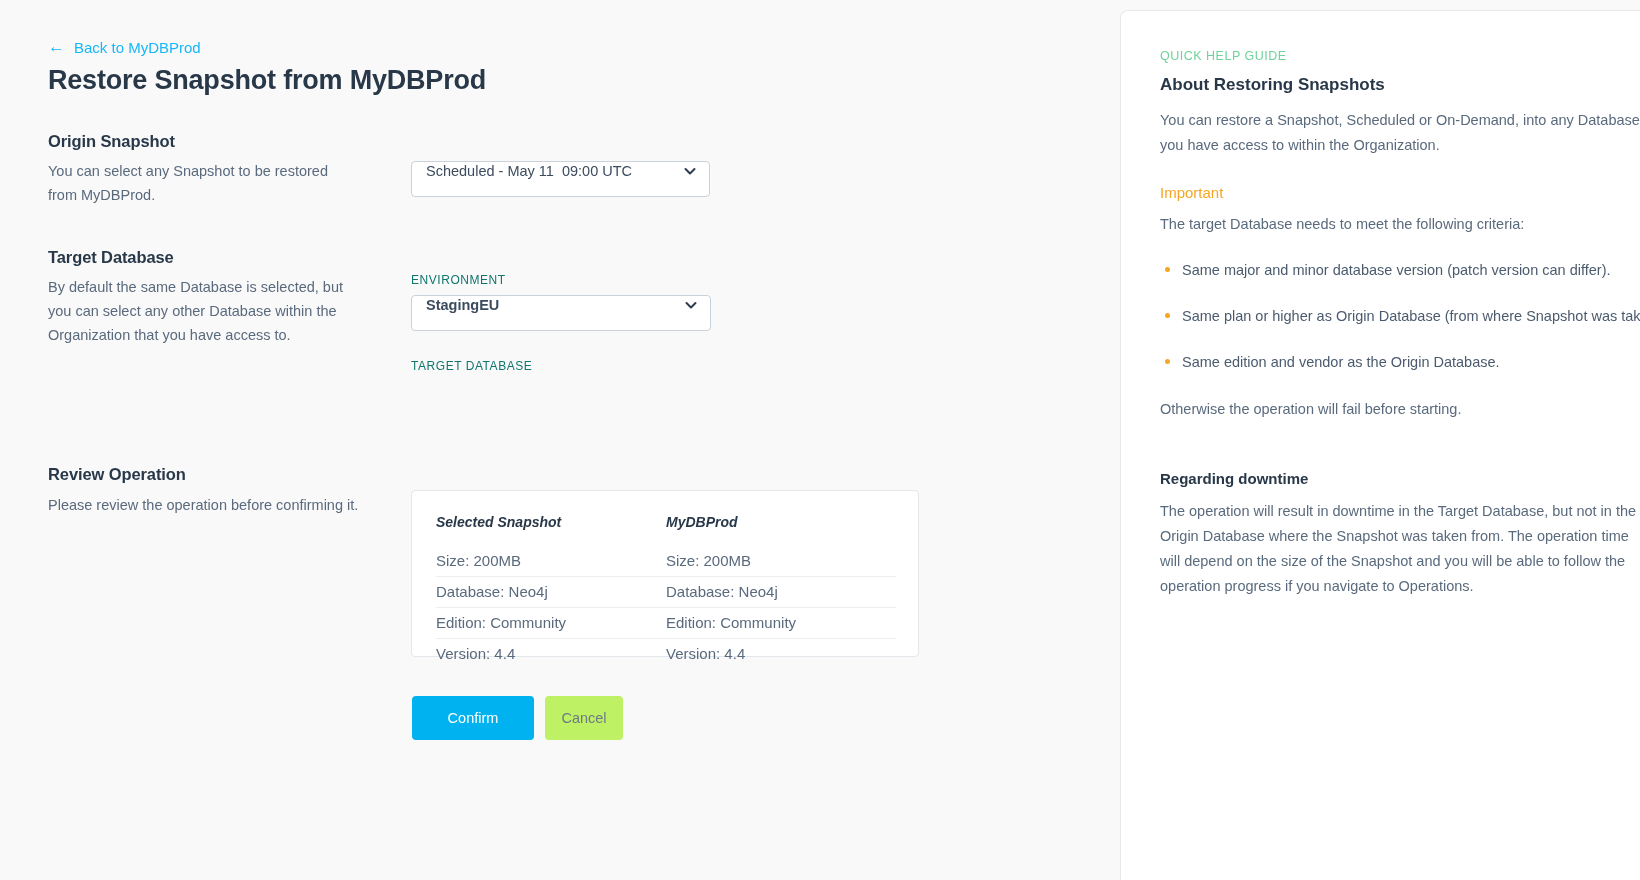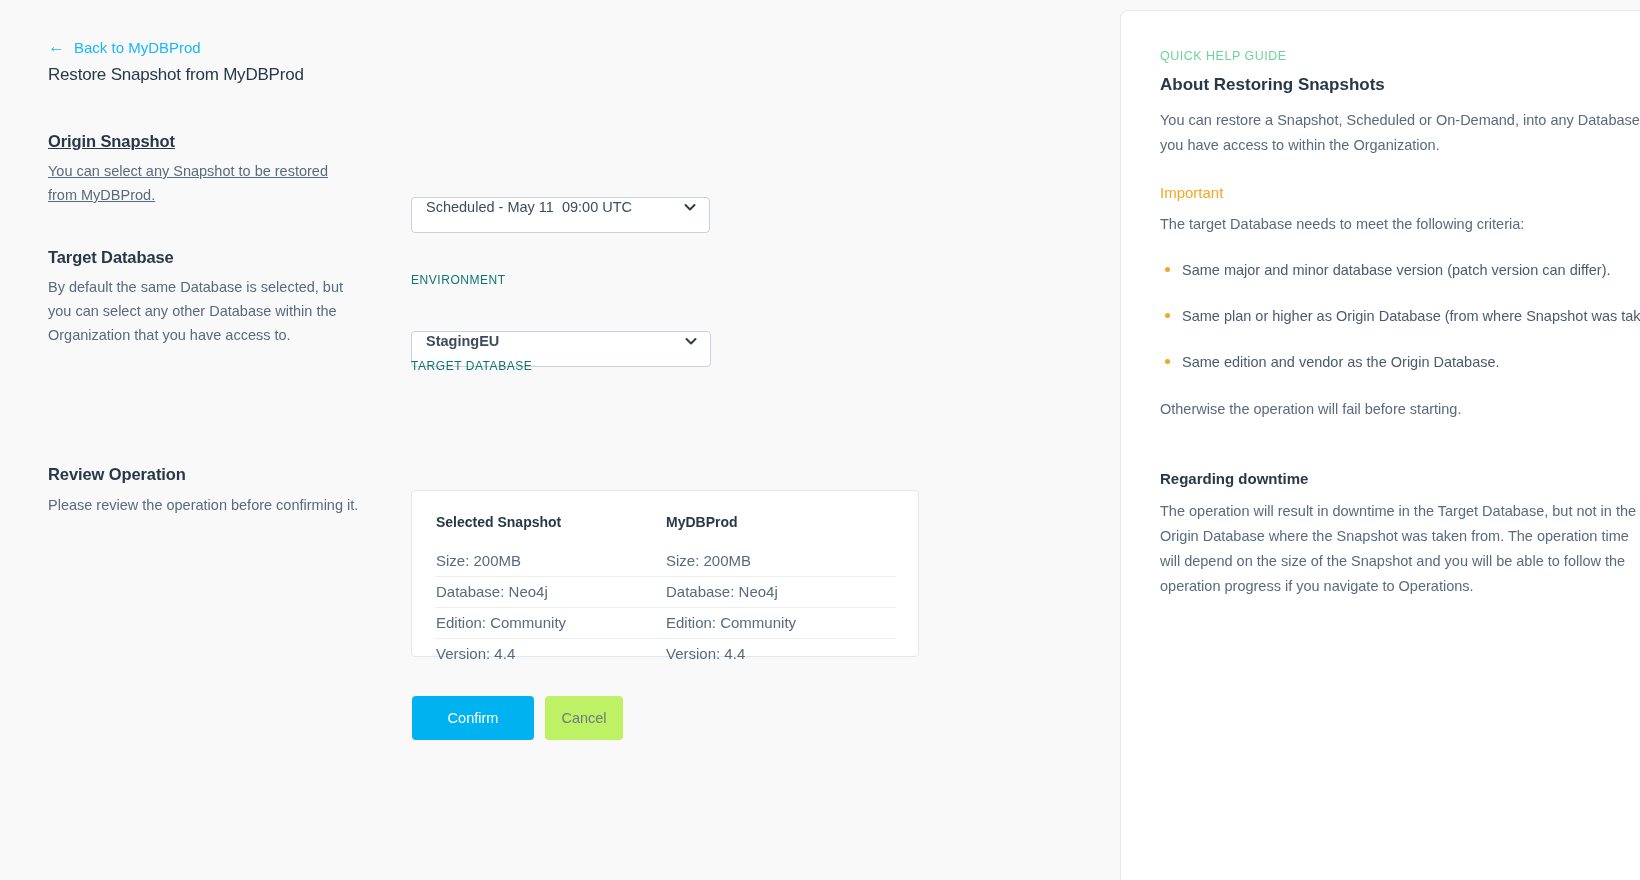--- a/index.html
+++ b/index.html
@@ -42,43 +42,43 @@
   #back-link .arrow-glyph {
     display: inline-block;
     font-size: 17px;
     line-height: 1;
     transform: translateY(-1px);
   }
 
   #page-title {
     position: absolute;
     left: 48px; top: 65px;
-    font-size: 17px;
-    font-weight: normal;
+    font-size: 27px;
+    font-weight: bold;
     letter-spacing: -0.2px;
     color: #283849;
   }
 
   .section-heading {
     position: absolute;
     font-size: 16.5px;
     font-weight: bold;
     color: #283849;
     letter-spacing: -0.1px;
   }
   .section-desc {
     position: absolute;
     font-size: 14.5px;
     line-height: 24px;
     color: #5a6a7d;
     width: 300px;
   }
 
-  #origin-heading   { left: 48px; top: 132px; text-decoration: underline; }
-  #origin-desc      { left: 48px; top: 159px; text-decoration: underline; }
+  #origin-heading   { left: 48px; top: 132px; }
+  #origin-desc      { left: 48px; top: 159px; }
   #target-heading   { left: 48px; top: 248px; }
   #target-desc      { left: 48px; top: 275px; width: 305px; }
   #review-heading   { left: 48px; top: 465px; }
   #review-desc      { left: 48px; top: 493px; width: 330px; }
 
   
   .field-label {
     position: absolute;
     font-size: 12px;
     letter-spacing: 0.55px;
@@ -92,21 +92,20 @@
     background: #ffffff;
     border: 1px solid #c9d2da;
     border-radius: 4px;
     display: flex;
     align-items: center;
     padding: 0 12px 16px 14px;
     cursor: pointer;
     font-size: 14.5px;
     color: #3c4c5e;
     justify-content: space-between;
-    margin-top: 36px;
   }
   .select-box .select-value { white-space: pre; }
   .chev {
     width: 14px; height: 14px;
     flex: 0 0 auto;
     margin-left: 10px;
   }
   .chev svg { display: block; }
 
   #snapshot-select    { left: 411px; top: 161px; width: 299px; }
@@ -131,20 +130,21 @@
     width: 460px;
     border-collapse: collapse;
   }
   #review-table th {
     text-align: left;
     font-size: 14px;
     font-weight: bold;
     color: #283849;
     padding: 0 0 16px 0;
     width: 50%;
+    font-style: italic;
   }
   #review-table td {
     font-size: 15px;
     color: #5a6a7d;
     padding: 6px 0 7px 0;
     border-bottom: 1px solid #eceef1;
     width: 50%;
   }
   #review-table tr:last-child td { border-bottom: none; }
 

